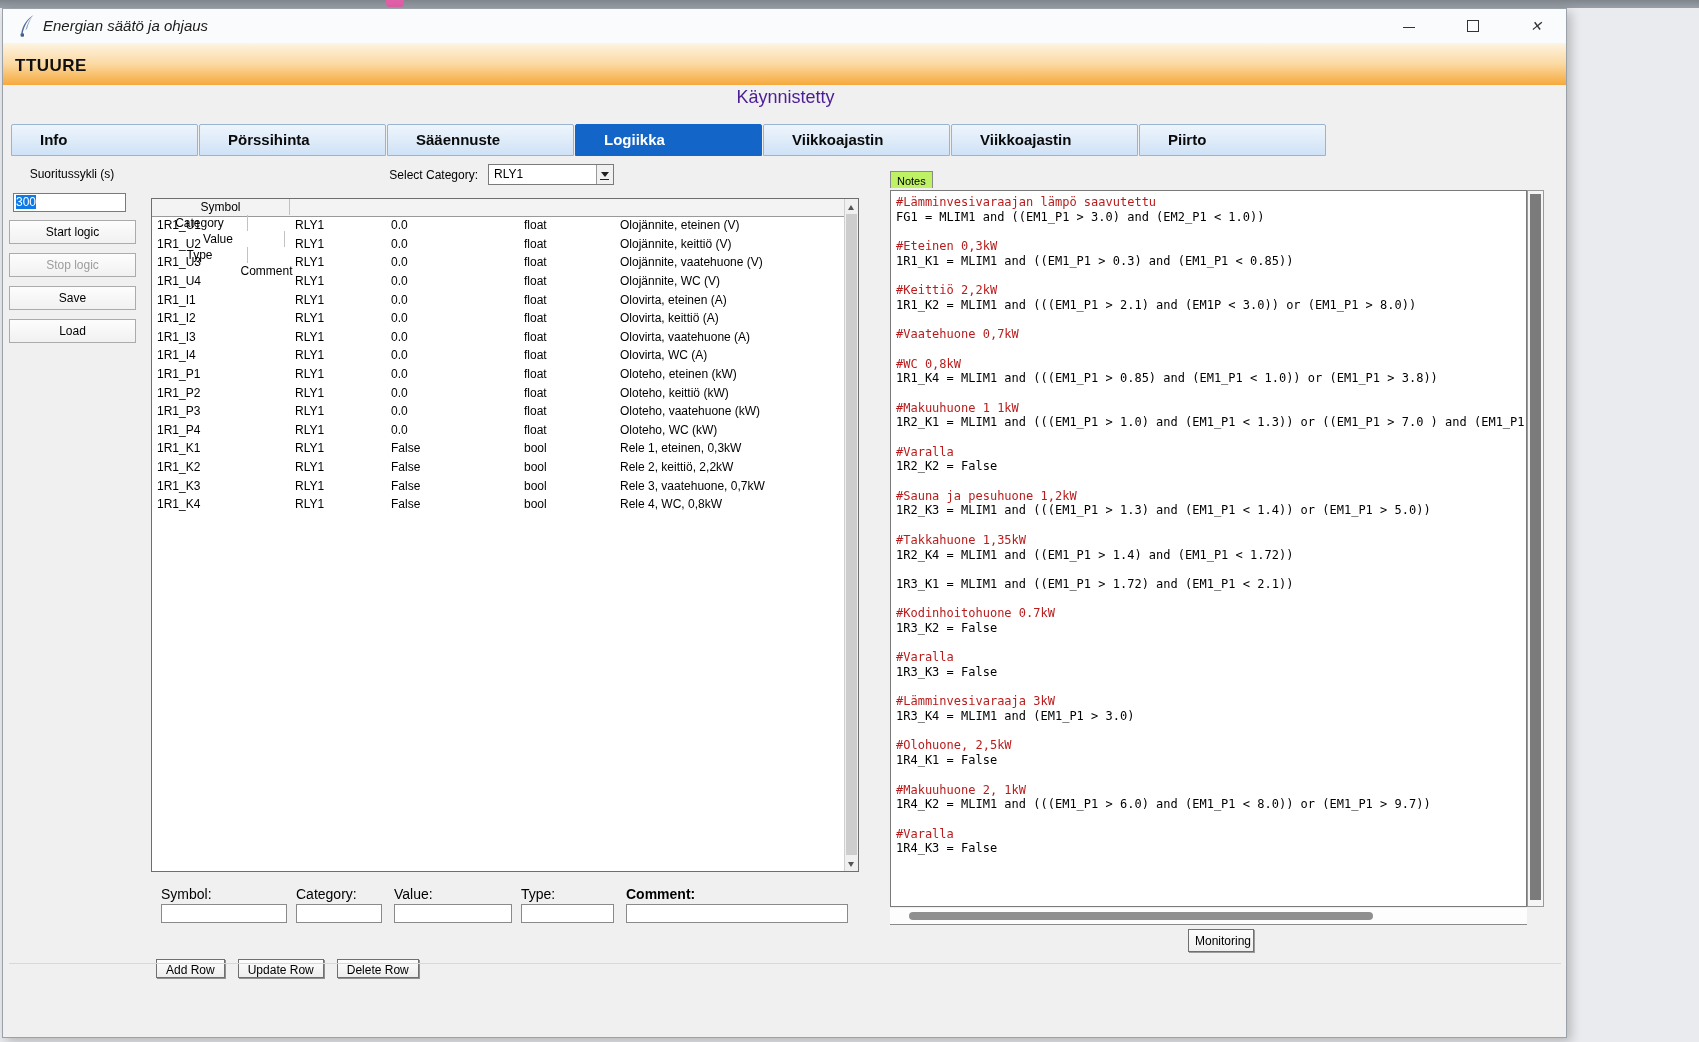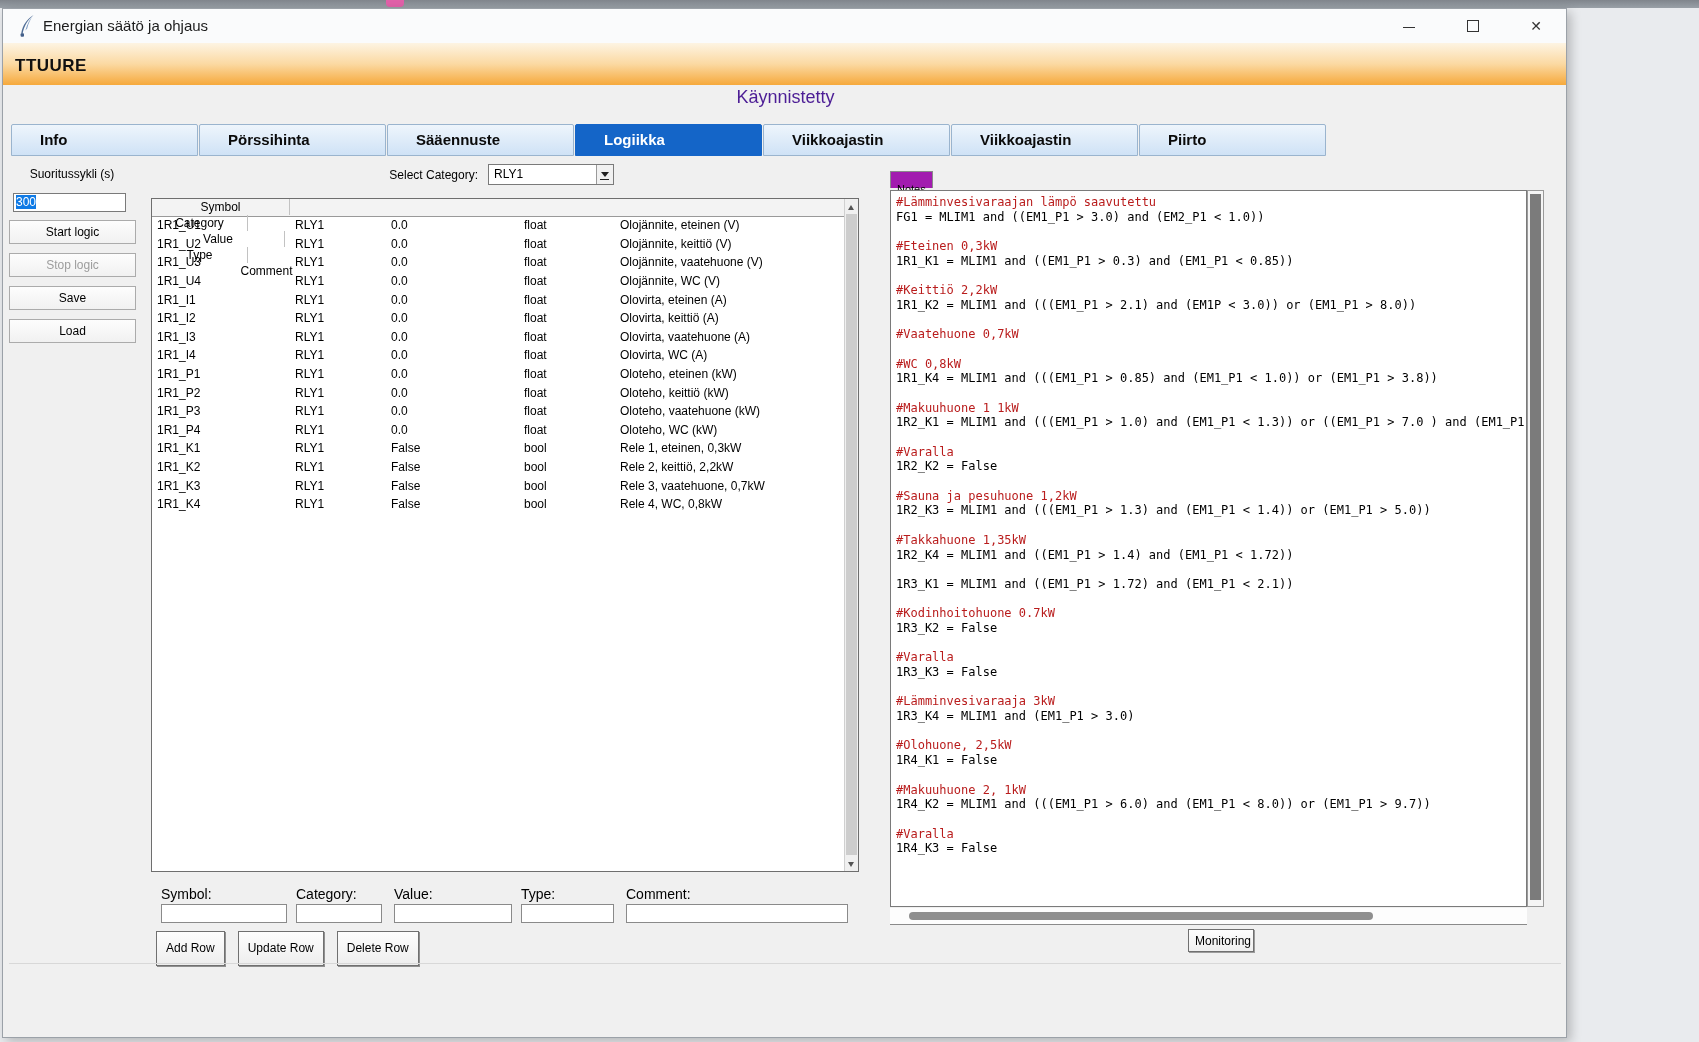--- a/index.html
+++ b/index.html
@@ -11,21 +11,21 @@
   .desktop-strip { position:absolute; left:0; top:0; width:1699px; height:8px;
     background:linear-gradient(180deg,#80858c,#99a0a7); }
   .desktop-dot { position:absolute; left:386px; top:0px; width:18px; height:7px;
     background:#e060a8; border-radius:0 0 4px 4px; }
 
   .window { position:absolute; left:2px; top:8px; width:1565px; height:1030px;
     background:#f0f0f0; border:1px solid #9ba1a8; box-sizing:border-box;
     box-shadow:4px 4px 10px rgba(0,0,0,.22); overflow:hidden; }
 
   
-  .titlebar { position:absolute; left:0; top:0; width:100%; height:44px; background:#fafbfc; }
+  .titlebar { position:absolute; left:0; top:0; width:100%; height:44px; background:#fafbfc;font-style:italic; }
   .app-icon { position:absolute; left:15px; top:5px; width:18px; height:24px; }
   .window-title { position:absolute; left:40px; top:0; height:34px; line-height:34px;
     font-size:15px; color:#1c1c1c; }
   .win-ctl { position:absolute; top:0; width:64px; height:34px; text-align:center; cursor:default; }
   .ctl-min { left:1374px; } .ctl-max { left:1438px; } .ctl-close { left:1501px; }
   .glyph-min { display:inline-block; width:12px; height:1px; background:#333; margin-top:18px; }
   .glyph-max { display:inline-block; width:10px; height:10px; border:1px solid #333; margin-top:11px; }
   .glyph-close { font-size:14px; line-height:34px; color:#333; }
 
   
@@ -93,30 +93,30 @@
 
   
   .f-label { position:absolute; top:877px; font-size:14px; }
   .f-input { position:absolute; top:895px; height:19px; box-sizing:border-box;
     background:#fff; border:1px solid #8a8a8a; font-size:12px; padding-left:3px;
     font-family:"Liberation Sans", sans-serif; }
   .fl-0,.fi-0 { left:158px; } .fi-0 { width:126px; }
   .fl-1,.fi-1 { left:293px; } .fi-1 { width:86px; }
   .fl-2,.fi-2 { left:391px; } .fi-2 { width:118px; }
   .fl-3,.fi-3 { left:518px; } .fi-3 { width:93px; }
-  .fl-4,.fi-4 { left:623px; } .fi-4 { width:222px; }
+  .fl-4,.fi-4 { left:623px;font-weight:bold; } .fi-4 { width:222px; }
   .form-btns { position:absolute; left:153px; top:922px; display:flex; gap:13px; }
-  .form-btn { height:35px; padding:0 9px; box-sizing:border-box;
+  .form-btn { height:19px; padding:0 9px; box-sizing:border-box;
     background:linear-gradient(180deg,#fefefe,#ededed); border:1px solid #707070;
     box-shadow:1px 1px 0 rgba(0,0,0,.4); font-size:12px; line-height:21px; cursor:default;
-    font-family:"Liberation Sans", sans-serif; }
-
-  
-  .notes-tab { position:absolute; left:887px; top:162px; height:17px; padding:8px 6px;
-    background:#a21caf; border:1px solid #8a8a8a; border-bottom:none; box-sizing:border-box;
+    font-family:"Liberation Sans", sans-serif;margin-top:28px; }
+
+  
+  .notes-tab { position:absolute; left:887px; top:162px; height:17px; padding:0 6px;
+    background:#bef264; border:1px solid #8a8a8a; border-bottom:none; box-sizing:border-box;
     font-size:11px; line-height:18px; }
   .notes-area { position:absolute; left:887px; top:181px; width:637px; height:717px;
     background:#fff; border:1px solid #7a7a7a; box-sizing:border-box; overflow:hidden;
     padding:4px 0 0 5px; }
   .nline { height:14.7px; font-family:"DejaVu Sans Mono","Liberation Mono",monospace;
     font-size:12px; white-space:pre; color:#000; }
   .nline.comment { color:#b91c1c; }
 
   .notes-vscroll { position:absolute; left:1524px; top:181px; width:17px; height:717px;
     background:#f5f5f5; border:1px solid #9a9a9a; box-sizing:border-box; }

